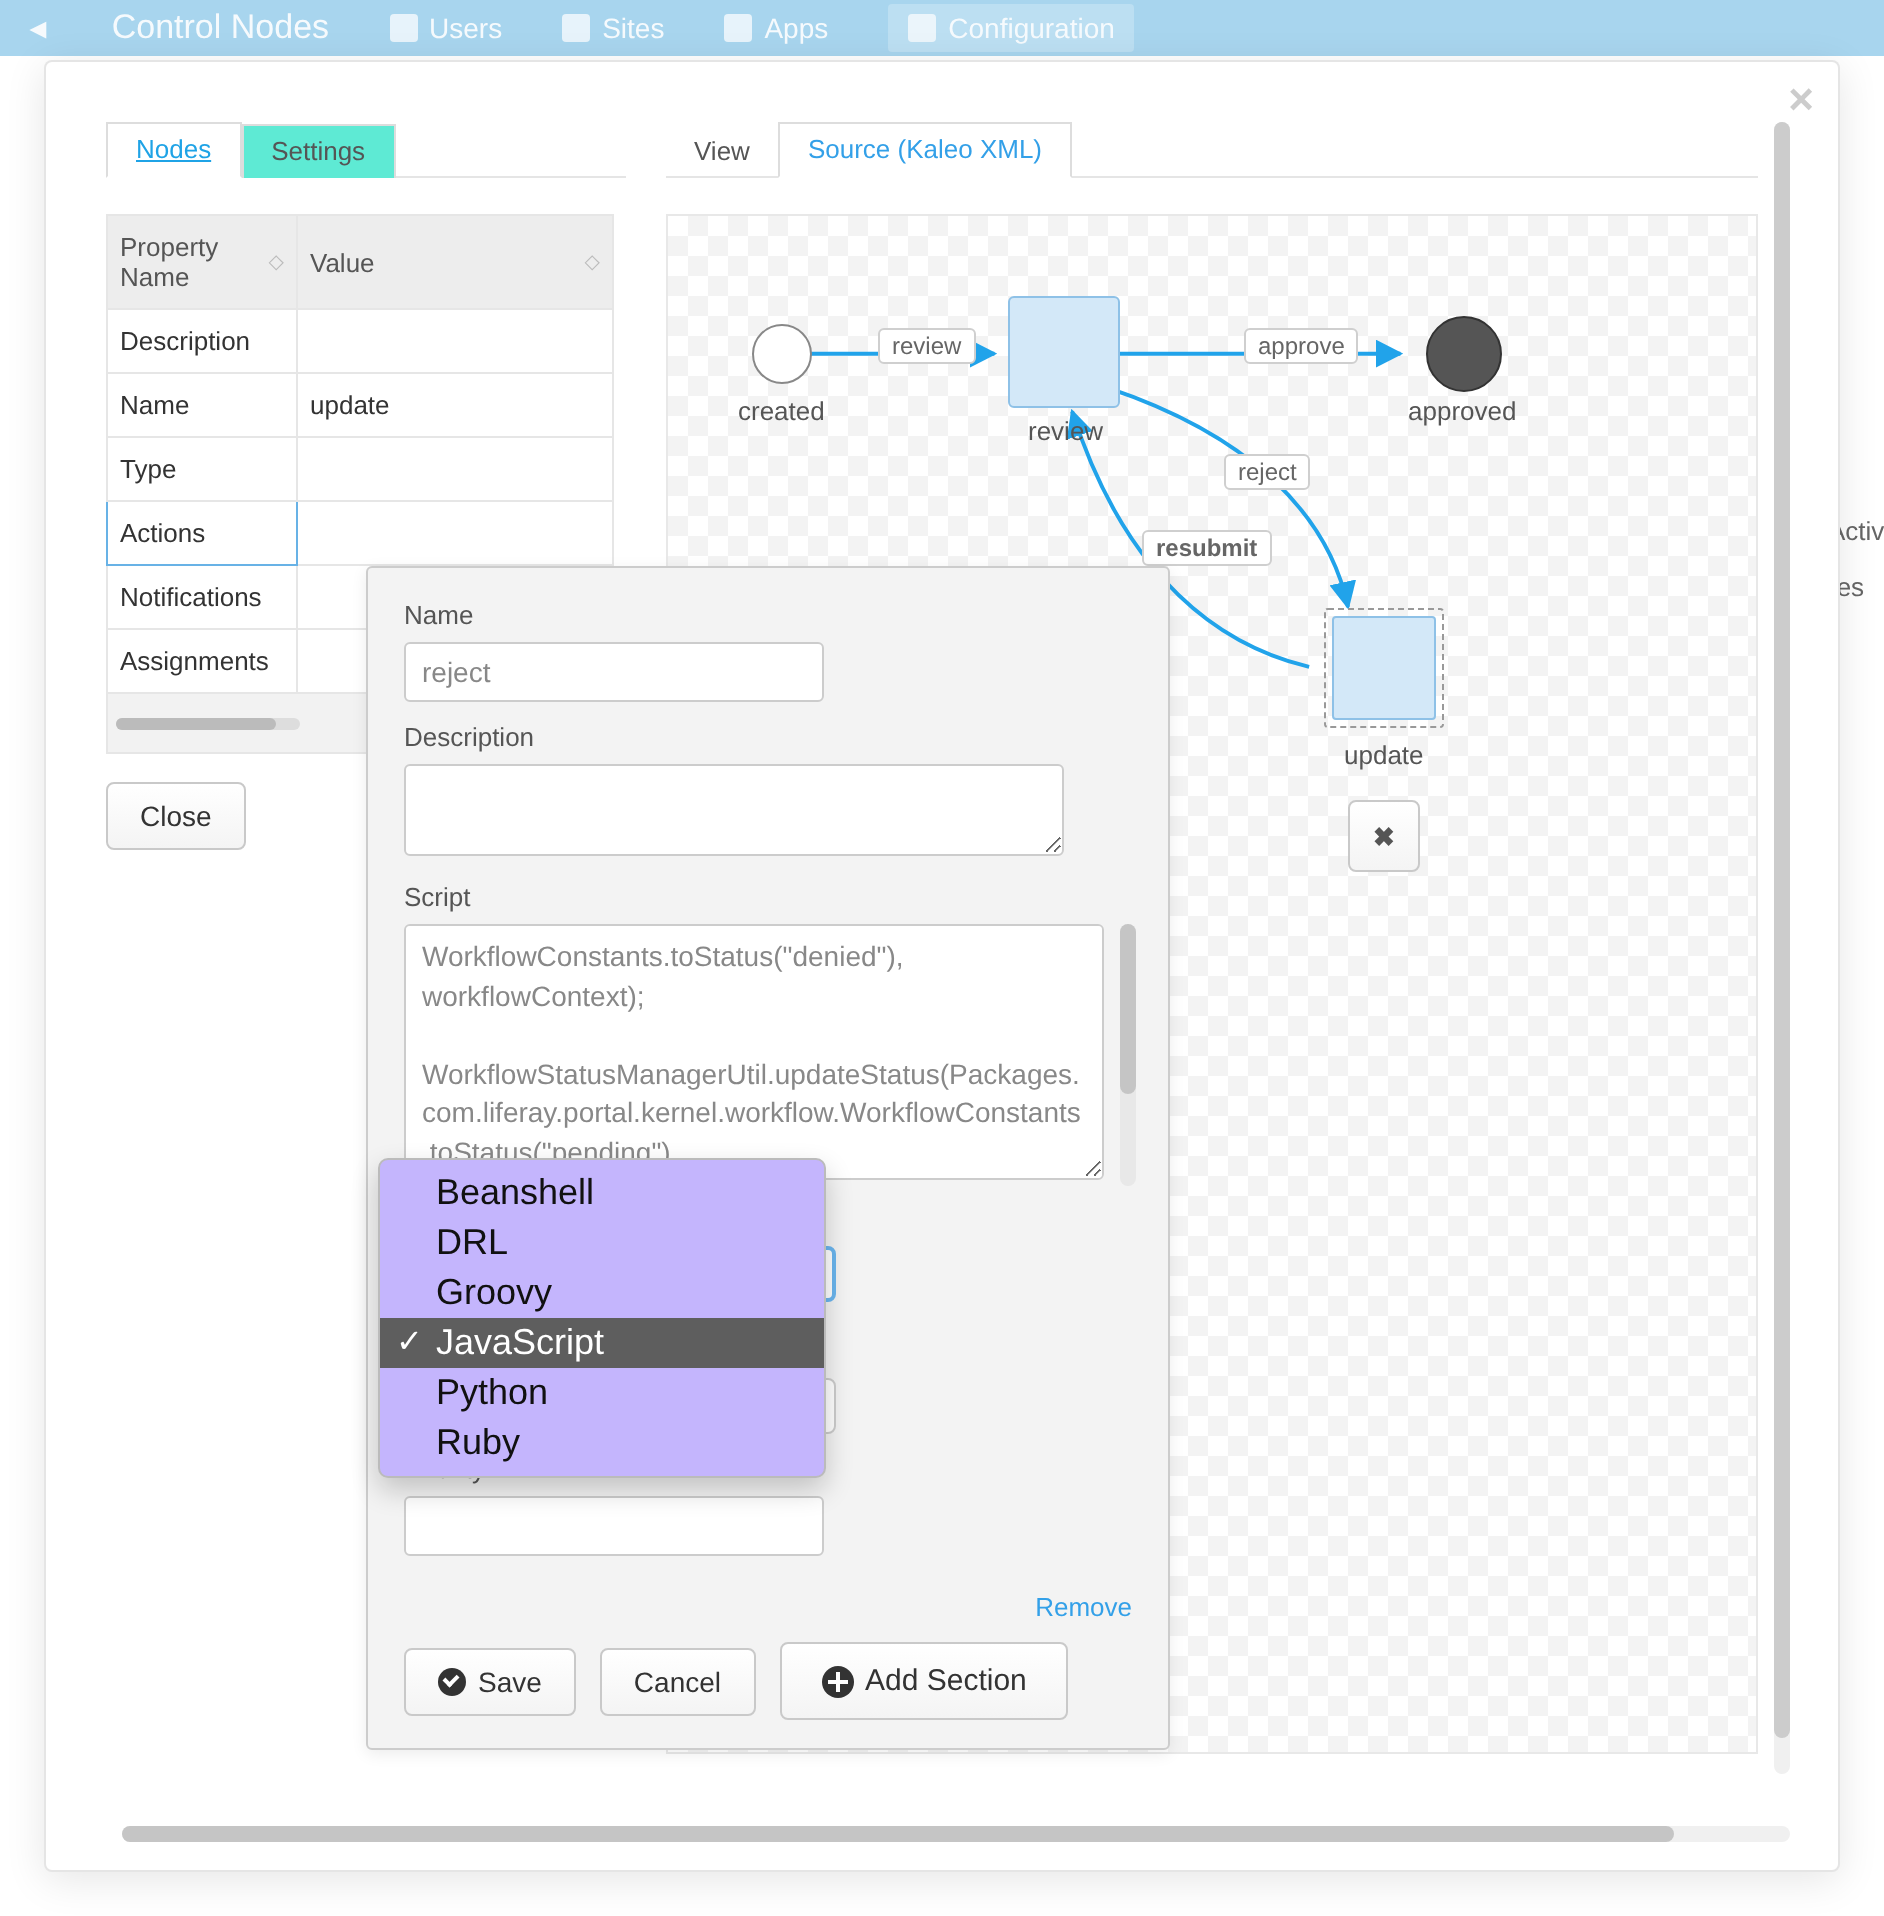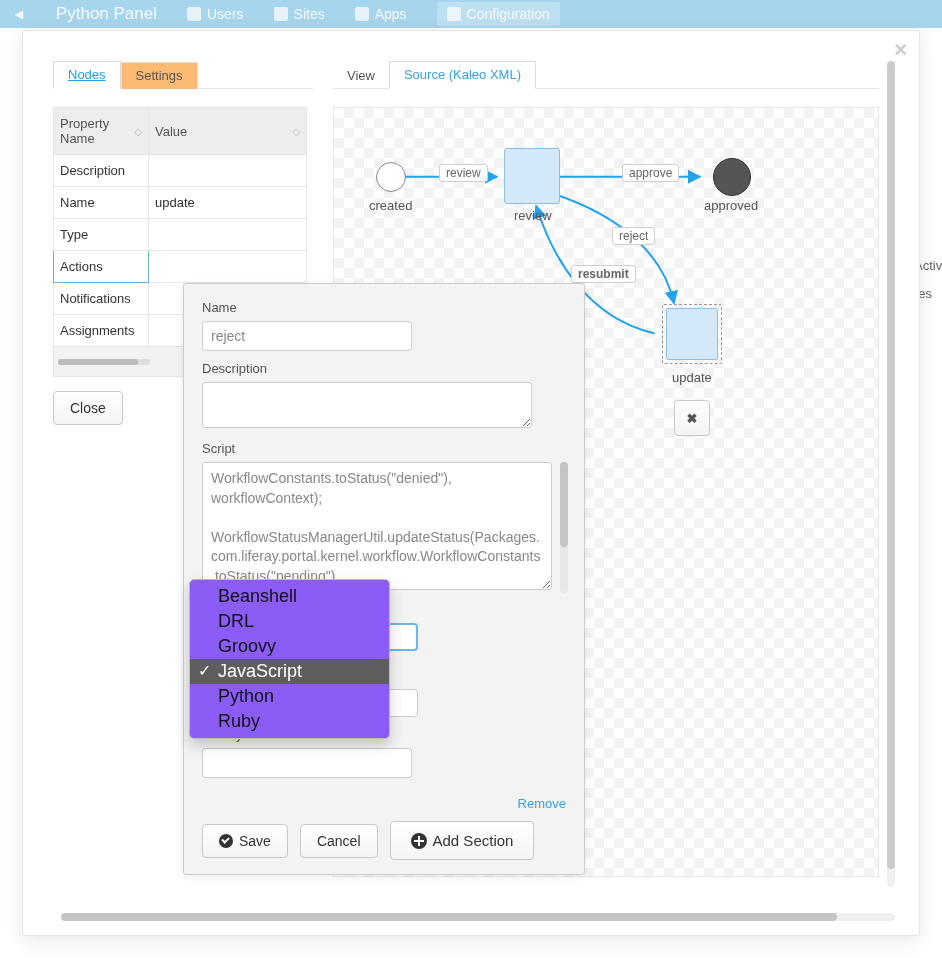--- a/index.html
+++ b/index.html
@@ -131,21 +131,21 @@
     font-size: 13px;
     color: #555;
     cursor: pointer;
     border: 1px solid transparent;
     border-bottom: none;
     position: relative;
     top: 1px;
   }
   .tab.border {
     border-color: #ddd;
-    background: #fdba74;
+    background: #5eead4;
     text-align: center;
   }
   .tab.active {
     border: 1px solid #ddd;
     border-bottom: 1px solid #fff;
     background: #fff;
     color: #1fa3e6;
     text-decoration: underline;
   }
   .tab.link { color: #33a0e8; }
@@ -429,22 +429,22 @@
   }
   .plus-icon::after {
     top: 7px; left: 3px; height: 2px; width: 10px;
   }
 
   
   .dropdown {
     position: absolute;
     top: 548px;
     left: 166px;
-    width: 201px;
-    background: #8b5cf6;
+    width: 224px;
+    background: #c4b5fd;
     border: 1px solid #bbb;
     border-radius: 5px;
     box-shadow: 0 6px 14px rgba(0,0,0,.2);
     padding: 4px 0;
     z-index: 100;
   }
   .dropdown .dd-item {
     padding: 2px 10px 2px 28px;
     font-size: 18px;
     font-family: "Lucida Grande","Helvetica Neue",Arial,sans-serif;
@@ -462,21 +462,21 @@
     left: 8px;
     top: 2px;
     font-size: 16px;
   }
 </style>
 </head>
 <body>
 
 <div class="topnav">
   <span class="tn-item">◄</span>
-  <span class="tn-item" style="font-size:17px;">Python Panel</span>
+  <span class="tn-item" style="font-size:17px;">Control Nodes</span>
   <span class="tn-item">
       <span class="tn-icon"></span>
       <span>Users</span>
     </span>
   <span class="tn-item">
       <span class="tn-icon"></span>
       <span>Sites</span>
     </span>
   <span class="tn-item">
       <span class="tn-icon"></span>

